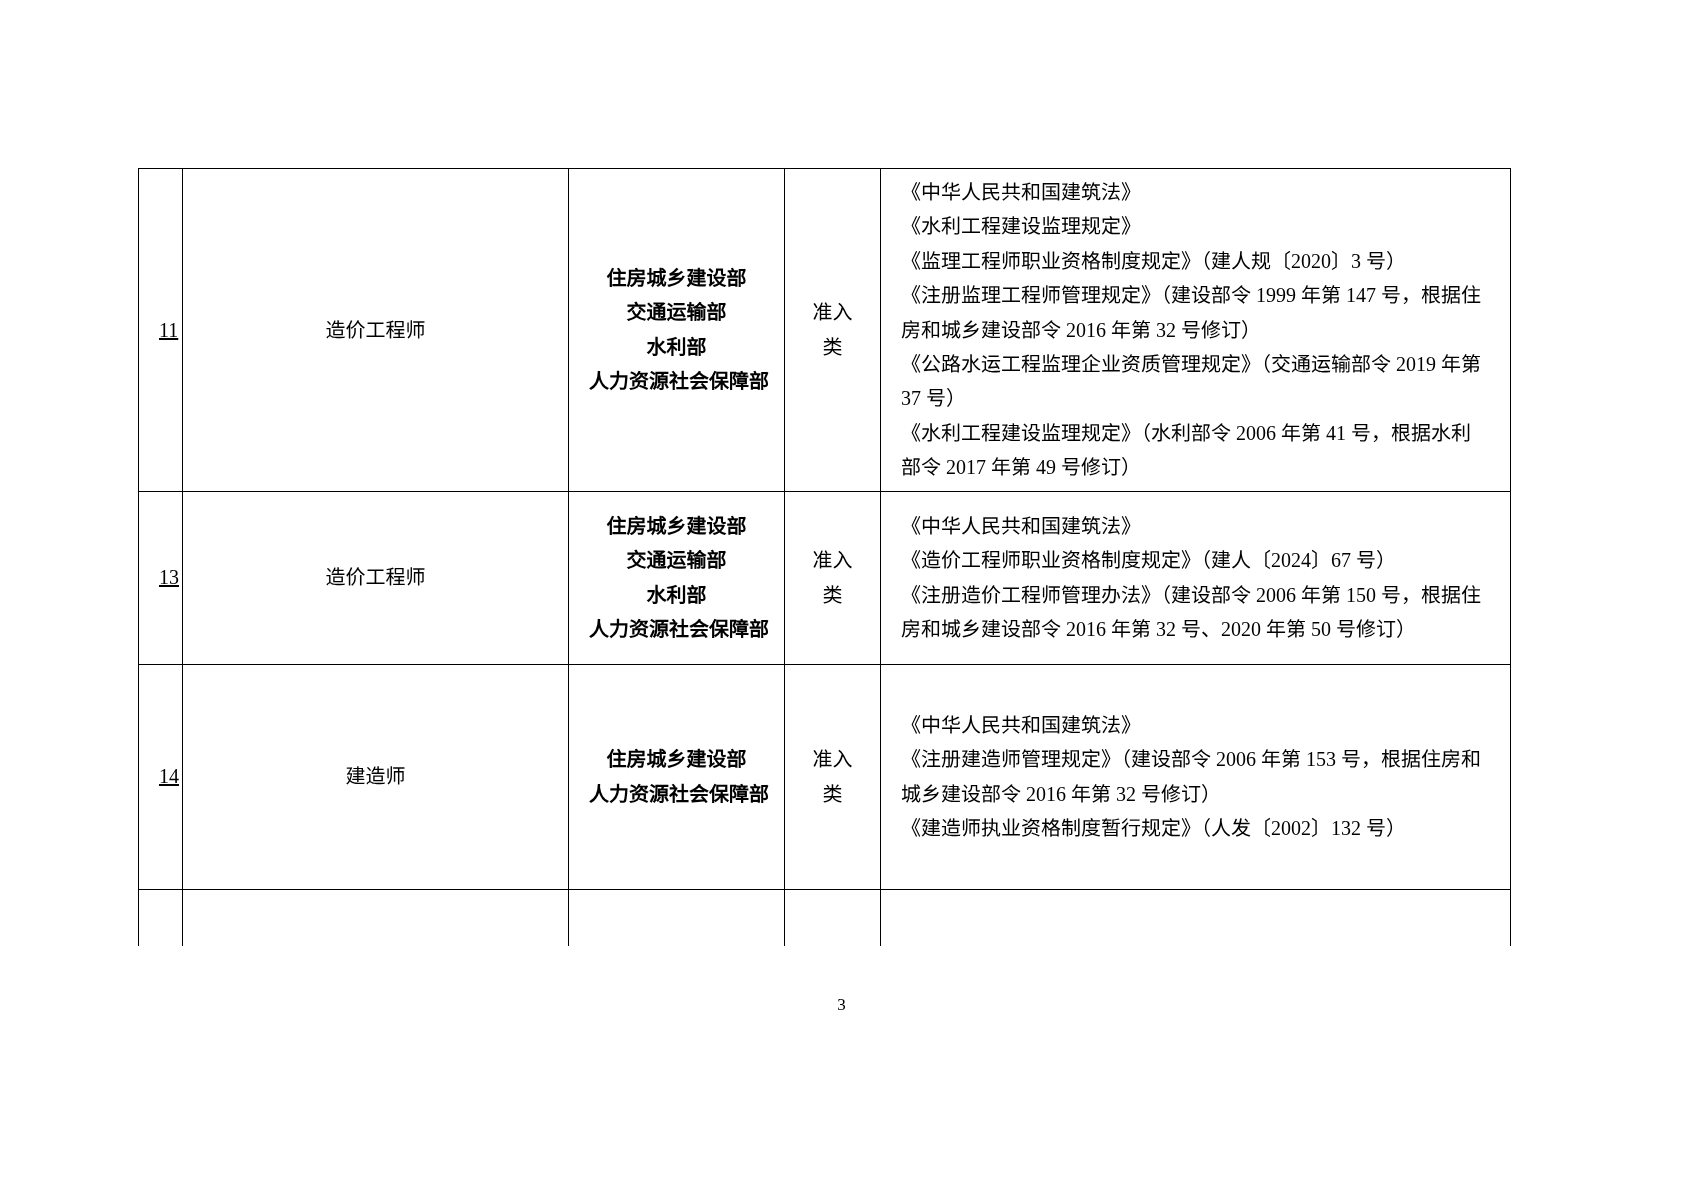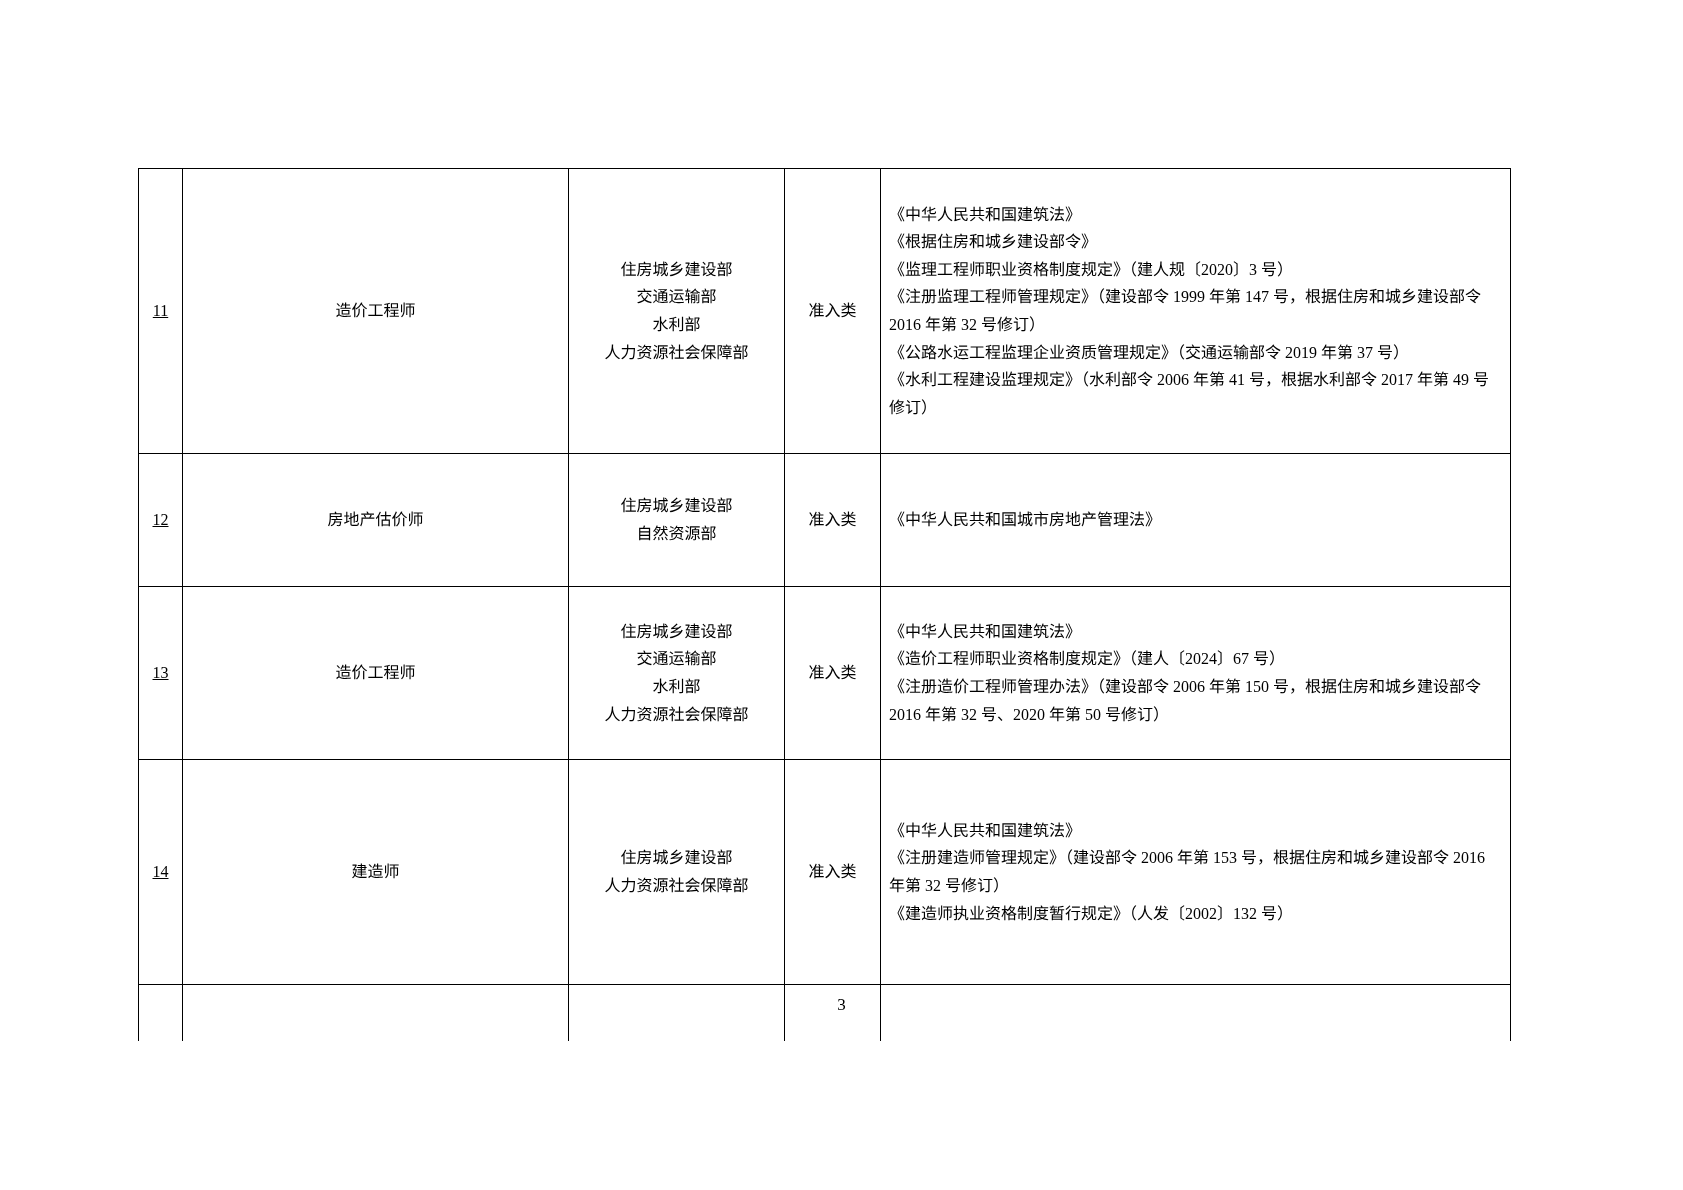--- a/index.html
+++ b/index.html
@@ -25,27 +25,27 @@
     position: absolute;
     left: 138px;
     top: 168px;
     width: 1372px;
     border-collapse: collapse;
     table-layout: fixed;
   }
   .doc-table td {
     border: 1px solid #000000;
     vertical-align: middle;
-    padding: 6px 8px;
-    font-size: 16px;
+    padding: 6px 20px;
+    font-size: 20px;
     line-height: 1.72;
   }
   .col-no    { width: 44px;  text-align: center; text-decoration: underline; }
   .col-name  { width: 386px; text-align: center; }
-  .col-dept  { width: 216px; text-align: center; }
+  .col-dept  { width: 216px; text-align: center; font-weight: bold; }
   .col-type  { width: 96px;  text-align: center; }
   .col-basis { width: 630px; text-align: left; }
 
   .cell-lines > div {
     white-space: nowrap;
   }
   .basis-cell div {
     text-indent: 0;
   }
   .basis-cell .wrap {
@@ -96,40 +96,28 @@
         <td class="col-name">造价工程师</td>
         <td class="col-dept cell-lines">
           <div>住房城乡建设部</div>
           <div>交通运输部</div>
           <div>水利部</div>
           <div>人力资源社会保障部</div>
         </td>
         <td class="col-type">准入类</td>
         <td class="col-basis basis-cell">
           <div class="wrap">《中华人民共和国建筑法》</div>
-          <div class="wrap">《根据住房和城乡建设部令》</div>
+          <div class="wrap">《水利工程建设监理规定》</div>
           <div class="wrap">《监理工程师职业资格制度规定》（建人规〔2020〕3 号）</div>
           <div class="wrap">《注册监理工程师管理规定》（建设部令 1999 年第 147 号，根据住房和城乡建设部令 2016 年第 32 号修订）</div>
           <div class="wrap">《公路水运工程监理企业资质管理规定》（交通运输部令 2019 年第 37 号）</div>
           <div class="wrap">《水利工程建设监理规定》（水利部令 2006 年第 41 号，根据水利部令 2017 年第 49 号修订）</div>
         </td>
       </tr>
 
-      <tr class="row-12">
-        <td class="col-no">12</td>
-        <td class="col-name">房地产估价师</td>
-        <td class="col-dept cell-lines">
-          <div>住房城乡建设部</div>
-          <div>自然资源部</div>
-        </td>
-        <td class="col-type">准入类</td>
-        <td class="col-basis basis-cell">
-          <div class="wrap">《中华人民共和国城市房地产管理法》</div>
-        </td>
-      </tr>
 
       <tr class="row-13">
         <td class="col-no">13</td>
         <td class="col-name">造价工程师</td>
         <td class="col-dept cell-lines">
           <div>住房城乡建设部</div>
           <div>交通运输部</div>
           <div>水利部</div>
           <div>人力资源社会保障部</div>
         </td>

